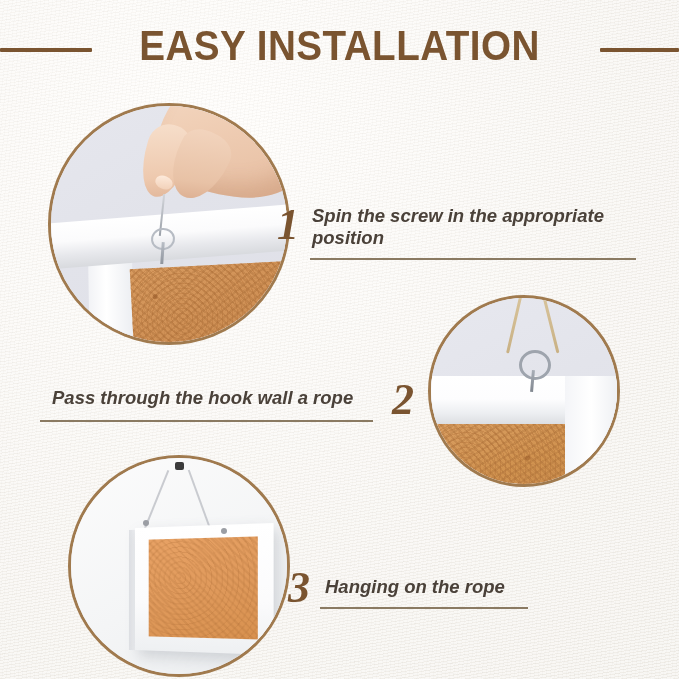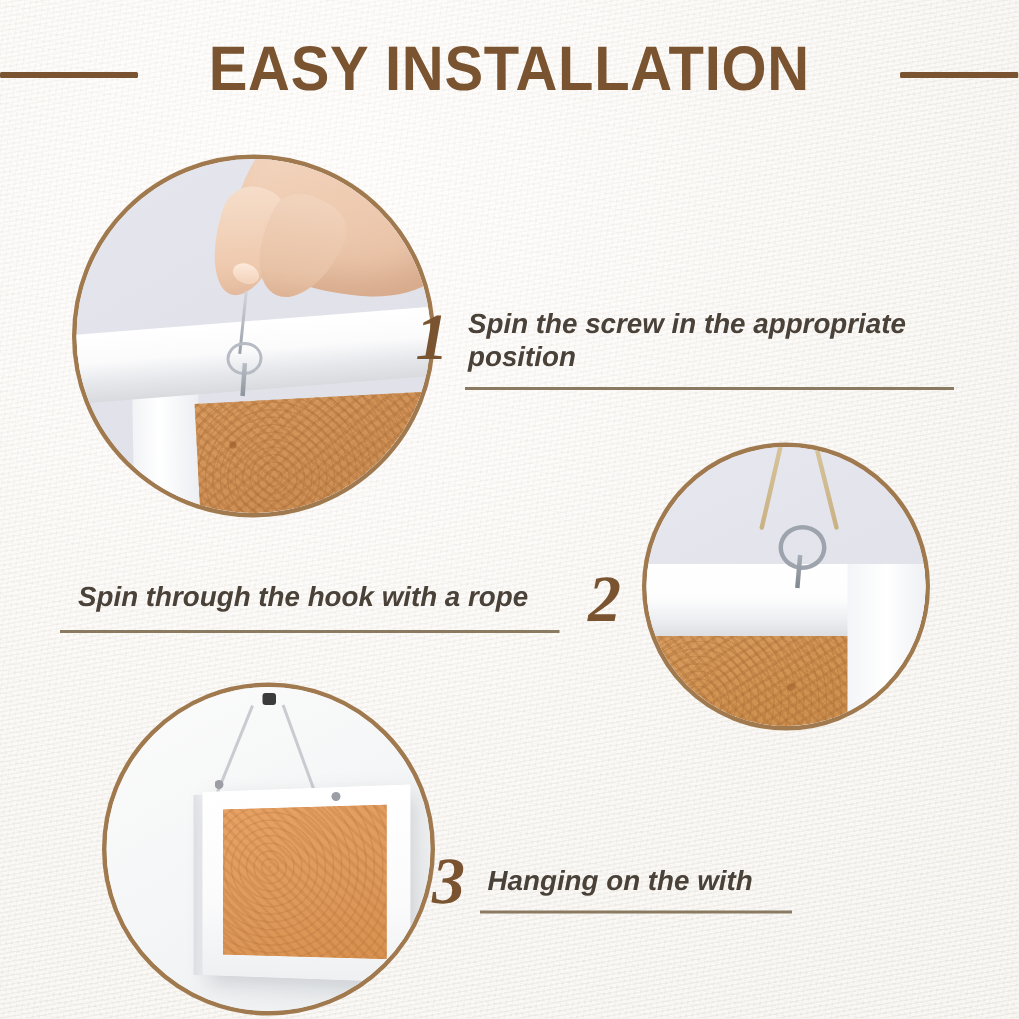--- a/index.html
+++ b/index.html
@@ -278,21 +278,21 @@
     <div class="s2-frame-bar"></div>
     <div class="s2-frame-right"></div>
     <div class="s2-rope-l"></div>
     <div class="s2-rope-r"></div>
     <div class="s2-eye"></div>
     <div class="s2-eye-tail"></div>
   </div>
 </div>
 
 <div class="step">
-  <div class="step-text step2-text">Spin through the hook with a rope</div>
+  <div class="step-text step2-text">Pass through the hook wall a rope</div>
   <div class="step-num step2-num">2</div>
   <div class="step-underline step2-line"></div>
 </div>
 
 <div class="photo-circle circle3">
   <div class="inner">
     <div class="s3-bg"></div>
     <div class="s3-cord-l"></div>
     <div class="s3-cord-r"></div>
     <div class="s3-nail"></div>
@@ -300,15 +300,15 @@
     <div class="s3-frame">
       <div class="s3-cork"></div>
     </div>
     <div class="s3-hook-l"></div>
     <div class="s3-hook-r"></div>
   </div>
 </div>
 
 <div class="step">
   <div class="step-num step3-num">3</div>
-  <div class="step-text step3-text">Hanging on the with</div>
+  <div class="step-text step3-text">Hanging on the rope</div>
   <div class="step-underline step3-line"></div>
 </div>
 
 </body></html>

